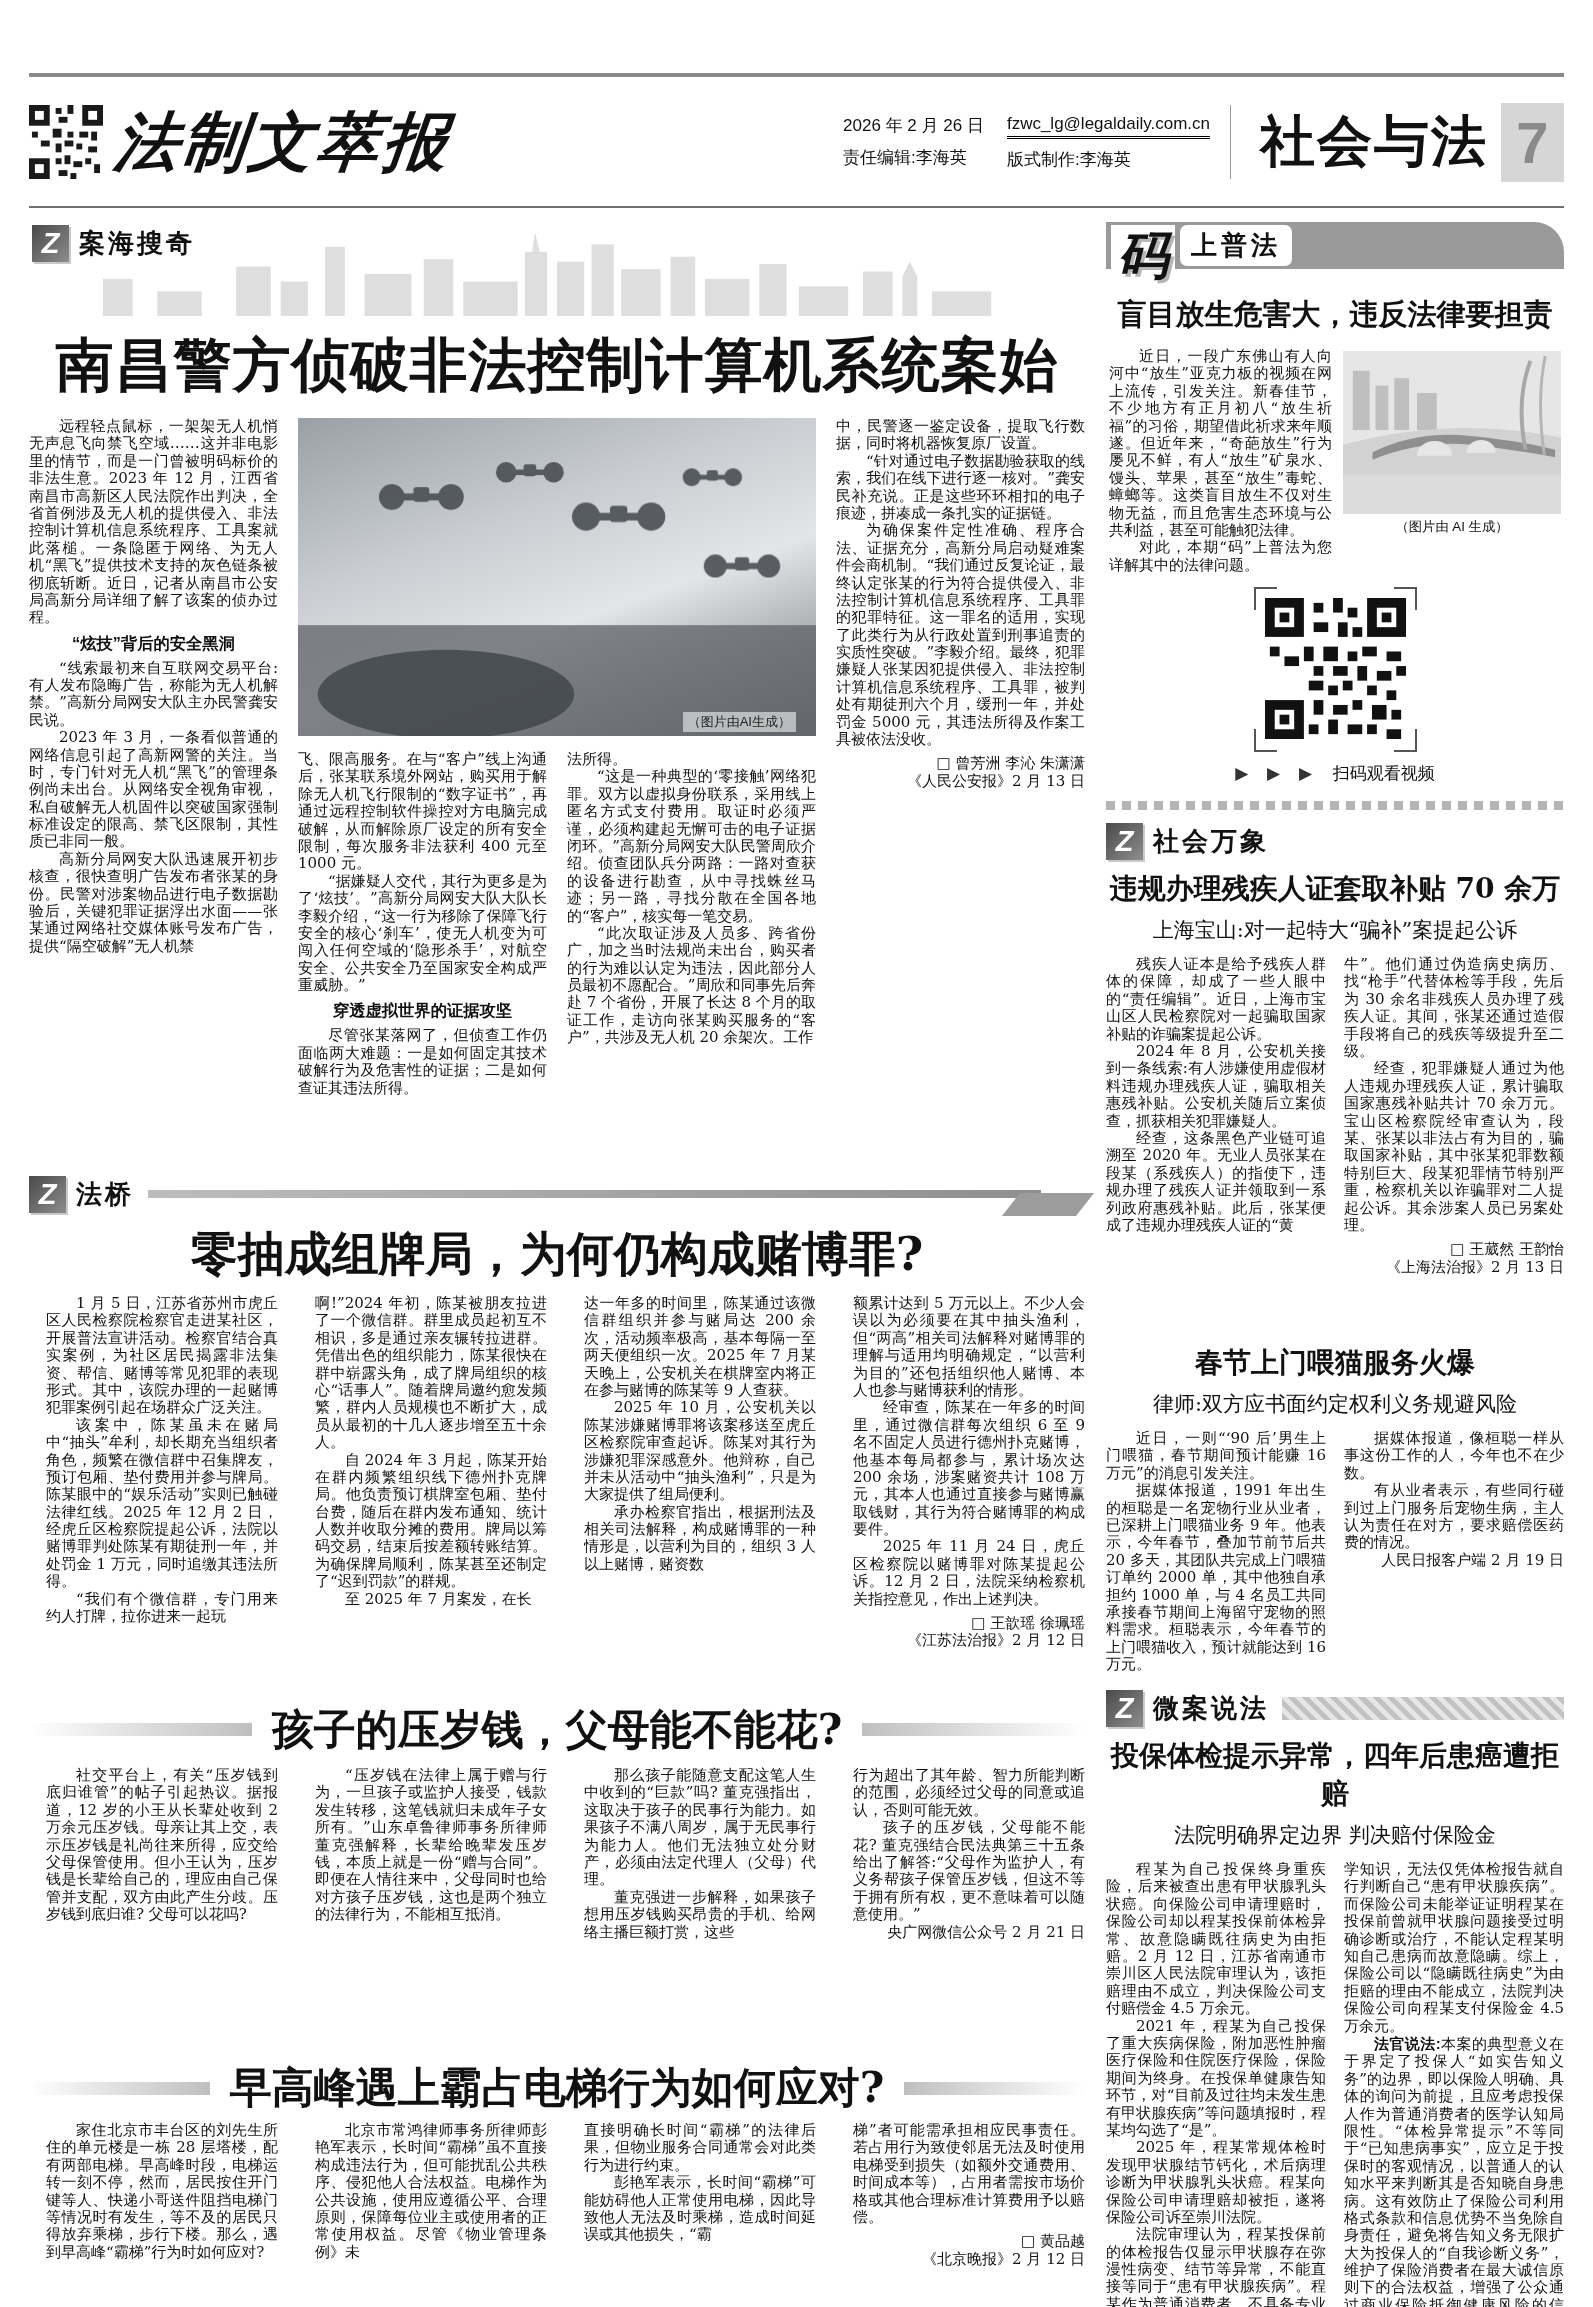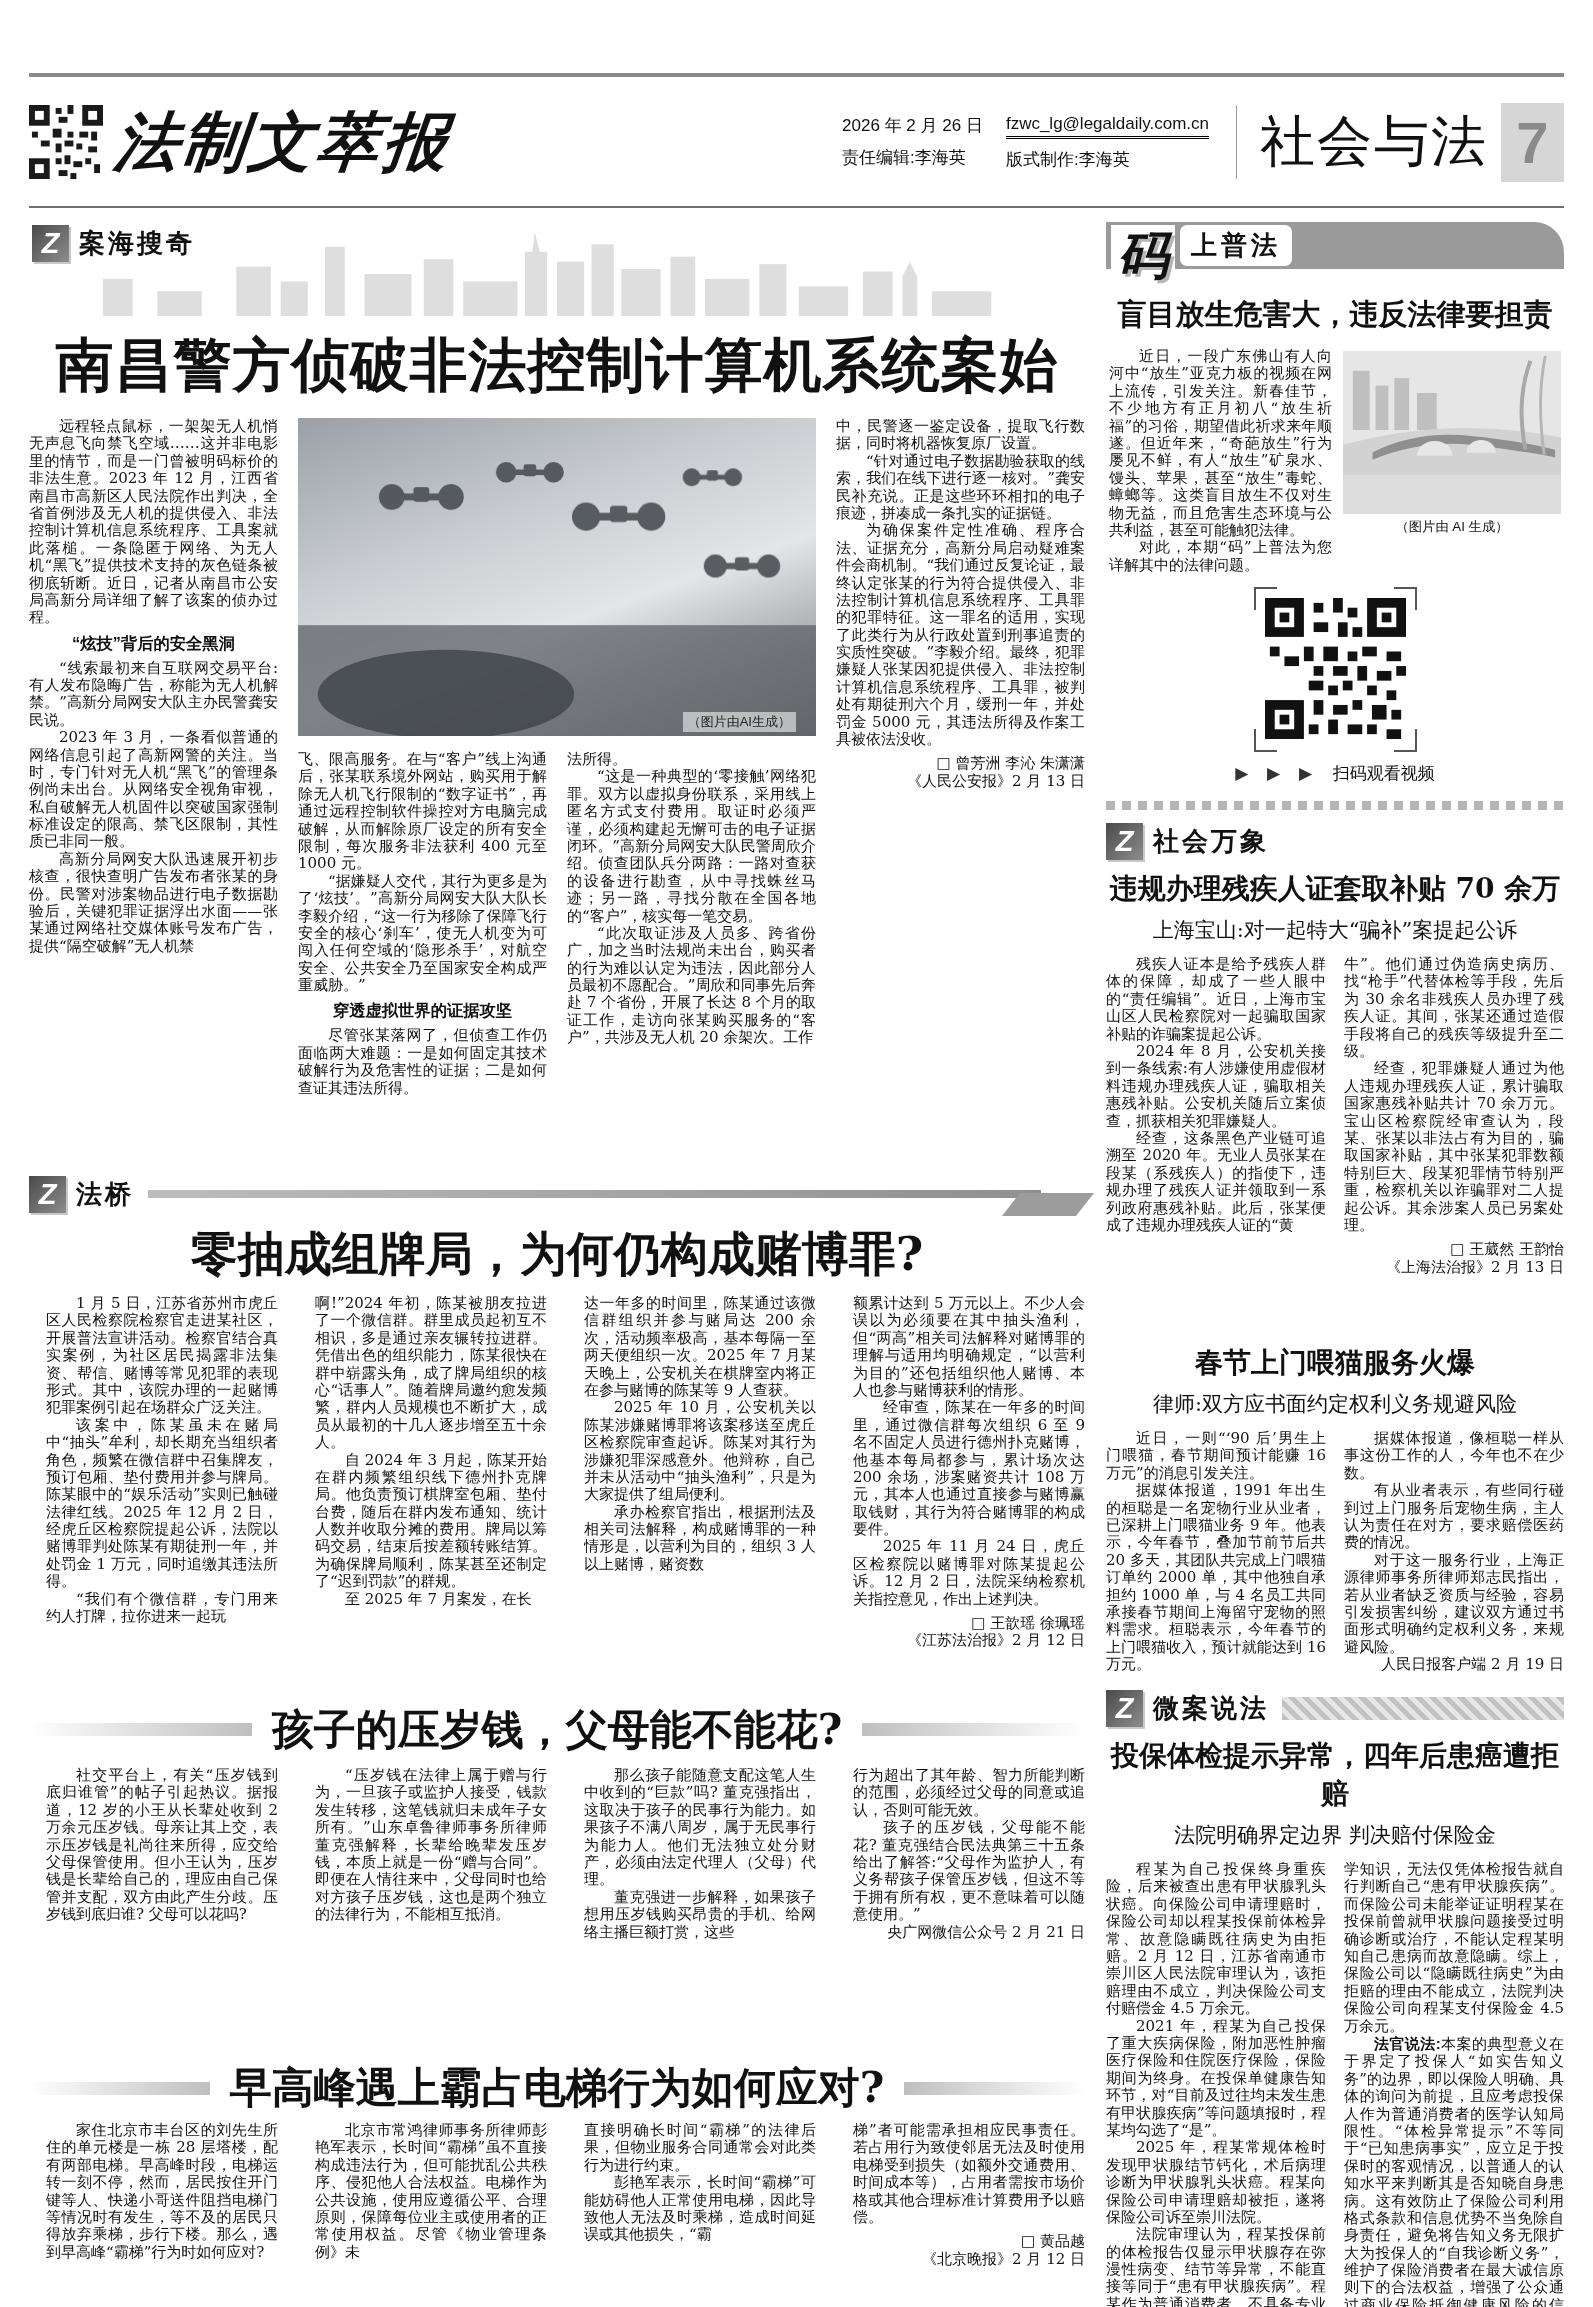--- a/index.html
+++ b/index.html
@@ -15,22 +15,22 @@
   
   .header { display:flex; align-items:center; border-bottom:2.5px solid #6f6f6f; padding-bottom:12px; height:118px; }
   .logo-qr { width:74px; height:74px; flex:0 0 auto; }
   .masthead { font-size:64px; font-weight:bold; font-style:italic; letter-spacing:3px; margin-left:12px;
               font-family:"DejaVu Serif",serif; transform:skewX(-6deg); }
   .head-spacer { flex:1; }
   .head-info { display:flex; gap:23px; margin-right:20px; }
   .head-info .col { display:flex; flex-direction:column; gap:9px; font-family:"Liberation Sans",sans-serif; }
   .head-info .line { font-size:17px; }
   .head-email { border-bottom:3px double #000; padding-bottom:2px; }
-  .section-name { font-size:55px; font-weight:normal; font-family:"Liberation Sans",sans-serif; letter-spacing:2px;
-                  border-left:1.5px solid #999; padding-left:23px;margin-left:7px; }
+  .section-name { font-size:55px; font-weight:bold; font-family:"Liberation Sans",sans-serif; letter-spacing:2px;
+                  border-left:1.5px solid #999; padding-left:29px; }
   .pageno { width:63px; height:79px; background:#d6d6d6; color:#8a8a8a; font-size:58px; font-weight:bold;
             font-family:"Liberation Sans",sans-serif; display:flex; align-items:center; justify-content:center; margin-left:13px; }
 
   
   .content { display:flex; gap:21px; margin-top:14px; }
   .leftcol { width:1056px; flex:0 0 auto; }
   .sidebar { flex:1; min-width:0; }
   .zbadge { width:37px; height:37px; background:linear-gradient(135deg,#4a4a4a,#8d8d8d); color:#fff; font-weight:bold;
             font-style:italic; font-family:"Liberation Sans",sans-serif; font-size:29px;
             display:flex; align-items:center; justify-content:center; box-shadow:2px 2px 0 #c9c9c9; flex:0 0 auto; }
@@ -469,21 +469,20 @@
         <h2 class="side-title">春节上门喂猫服务火爆</h2>
         <div class="side-sub">律师:双方应书面约定权利义务规避风险</div>
         <div class="cols2 wm-body">
           <div class="col">
               <p class="para body">近日，一则“‘90 后’男生上门喂猫，春节期间预计能赚 16 万元”的消息引发关注。</p>
               <p class="para body">据媒体报道，1991 年出生的桓聪是一名宠物行业从业者，已深耕上门喂猫业务 9 年。他表示，今年春节，叠加节前节后共 20 多天，其团队共完成上门喂猫订单约 2000 单，其中他独自承担约 1000 单，与 4 名员工共同承接春节期间上海留守宠物的照料需求。桓聪表示，今年春节的上门喂猫收入，预计就能达到 16 万元。</p>
             </div>
           <div class="col">
               <p class="para body">据媒体报道，像桓聪一样从事这份工作的人，今年也不在少数。</p>
               <p class="para body">有从业者表示，有些同行碰到过上门服务后宠物生病，主人认为责任在对方，要求赔偿医药费的情况。</p>
-              <p class="para body">对于这一服务行业，上海正源律师事务所律师郑志民指出，若从业者缺乏资质与经验，容易引发损害纠纷，建议双方通过书面形式明确约定权利义务，来规避风险。</p>
               <p class="para source">人民日报客户端 2 月 19 日</p>
             </div>
         </div>
       </div>
 
       <div class="side-sec">
         <div class="sec-head">
           <div class="zbadge">Z</div>
           <div class="kicker-label">微案说法</div>
           <div class="hatch"></div>

